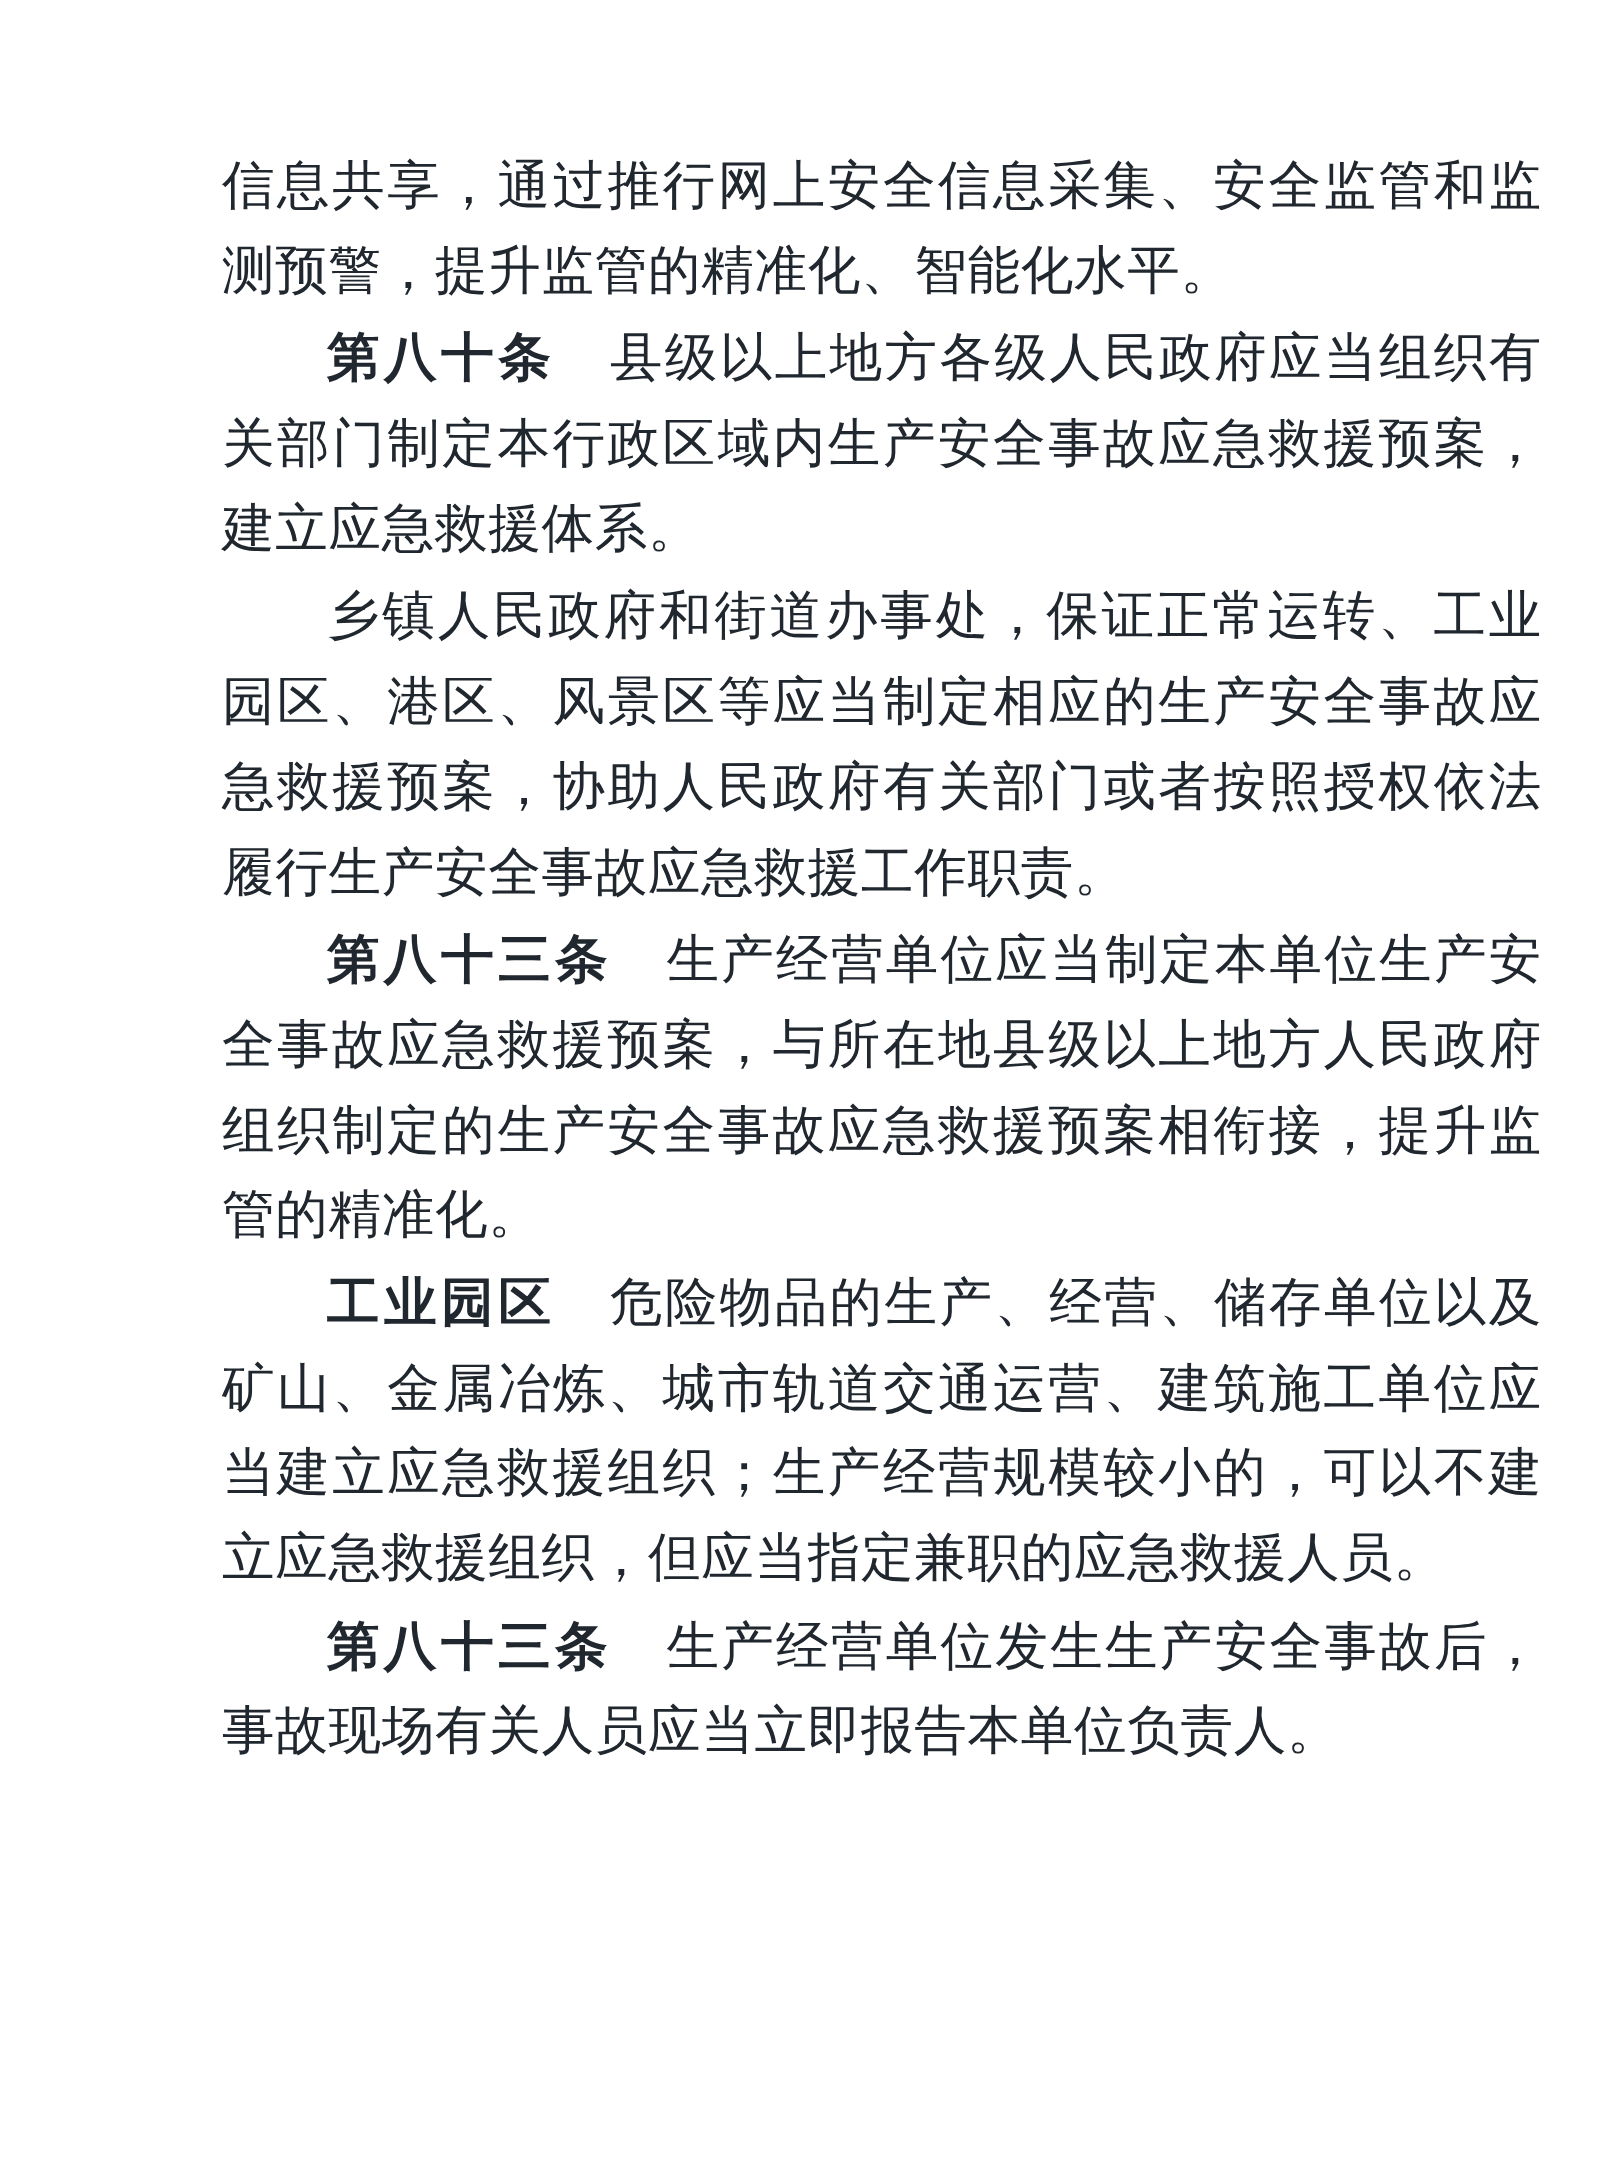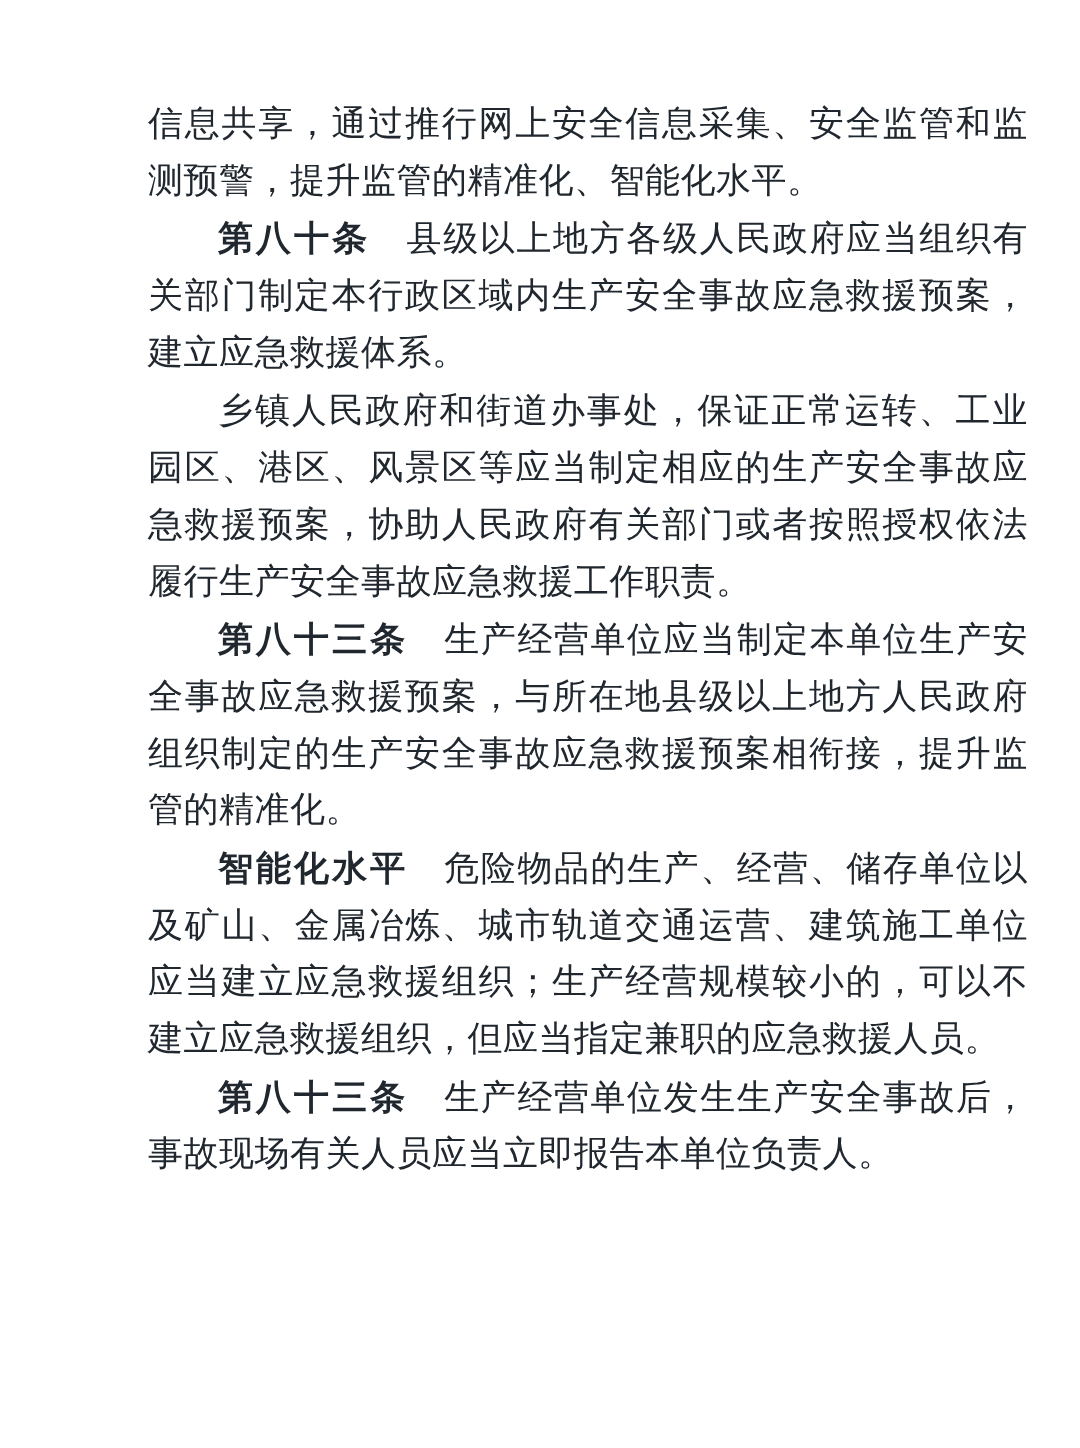--- a/index.html
+++ b/index.html
@@ -61,21 +61,21 @@
 
     <p class="indent">
       <span>乡镇人民政府和街道办事处，保证正常运转、工业园区、港区、风景区等应当制定相应的生产安全事故应急救援预案，协助人民政府有关部门或者按照授权依法履行生产安全事故应急救援工作职责。</span>
     </p>
 
     <p class="indent">
       <span class="article-label">第八十三条</span><span class="gap"></span><span>生产经营单位应当制定本单位生产安全事故应急救援预案，与所在地县级以上地方人民政府组织制定的生产安全事故应急救援预案相衔接，提升监管的精准化。</span>
     </p>
 
     <p class="indent">
-      <span class="article-label">智能化水平</span><span class="gap"></span><span>危险物品的生产、经营、储存单位以及矿山、金属冶炼、城市轨道交通运营、建筑施工单位应当建立应急救援组织；生产经营规模较小的，可以不建立应急救援组织，但应当指定兼职的应急救援人员。</span>
+      <span class="article-label">工业园区</span><span class="gap"></span><span>危险物品的生产、经营、储存单位以及矿山、金属冶炼、城市轨道交通运营、建筑施工单位应当建立应急救援组织；生产经营规模较小的，可以不建立应急救援组织，但应当指定兼职的应急救援人员。</span>
     </p>
 
 
     <p class="indent">
       <span class="article-label">第八十三条</span><span class="gap"></span><span>生产经营单位发生生产安全事故后，事故现场有关人员应当立即报告本单位负责人。</span>
     </p>
 
   </div>
 </div>
 

